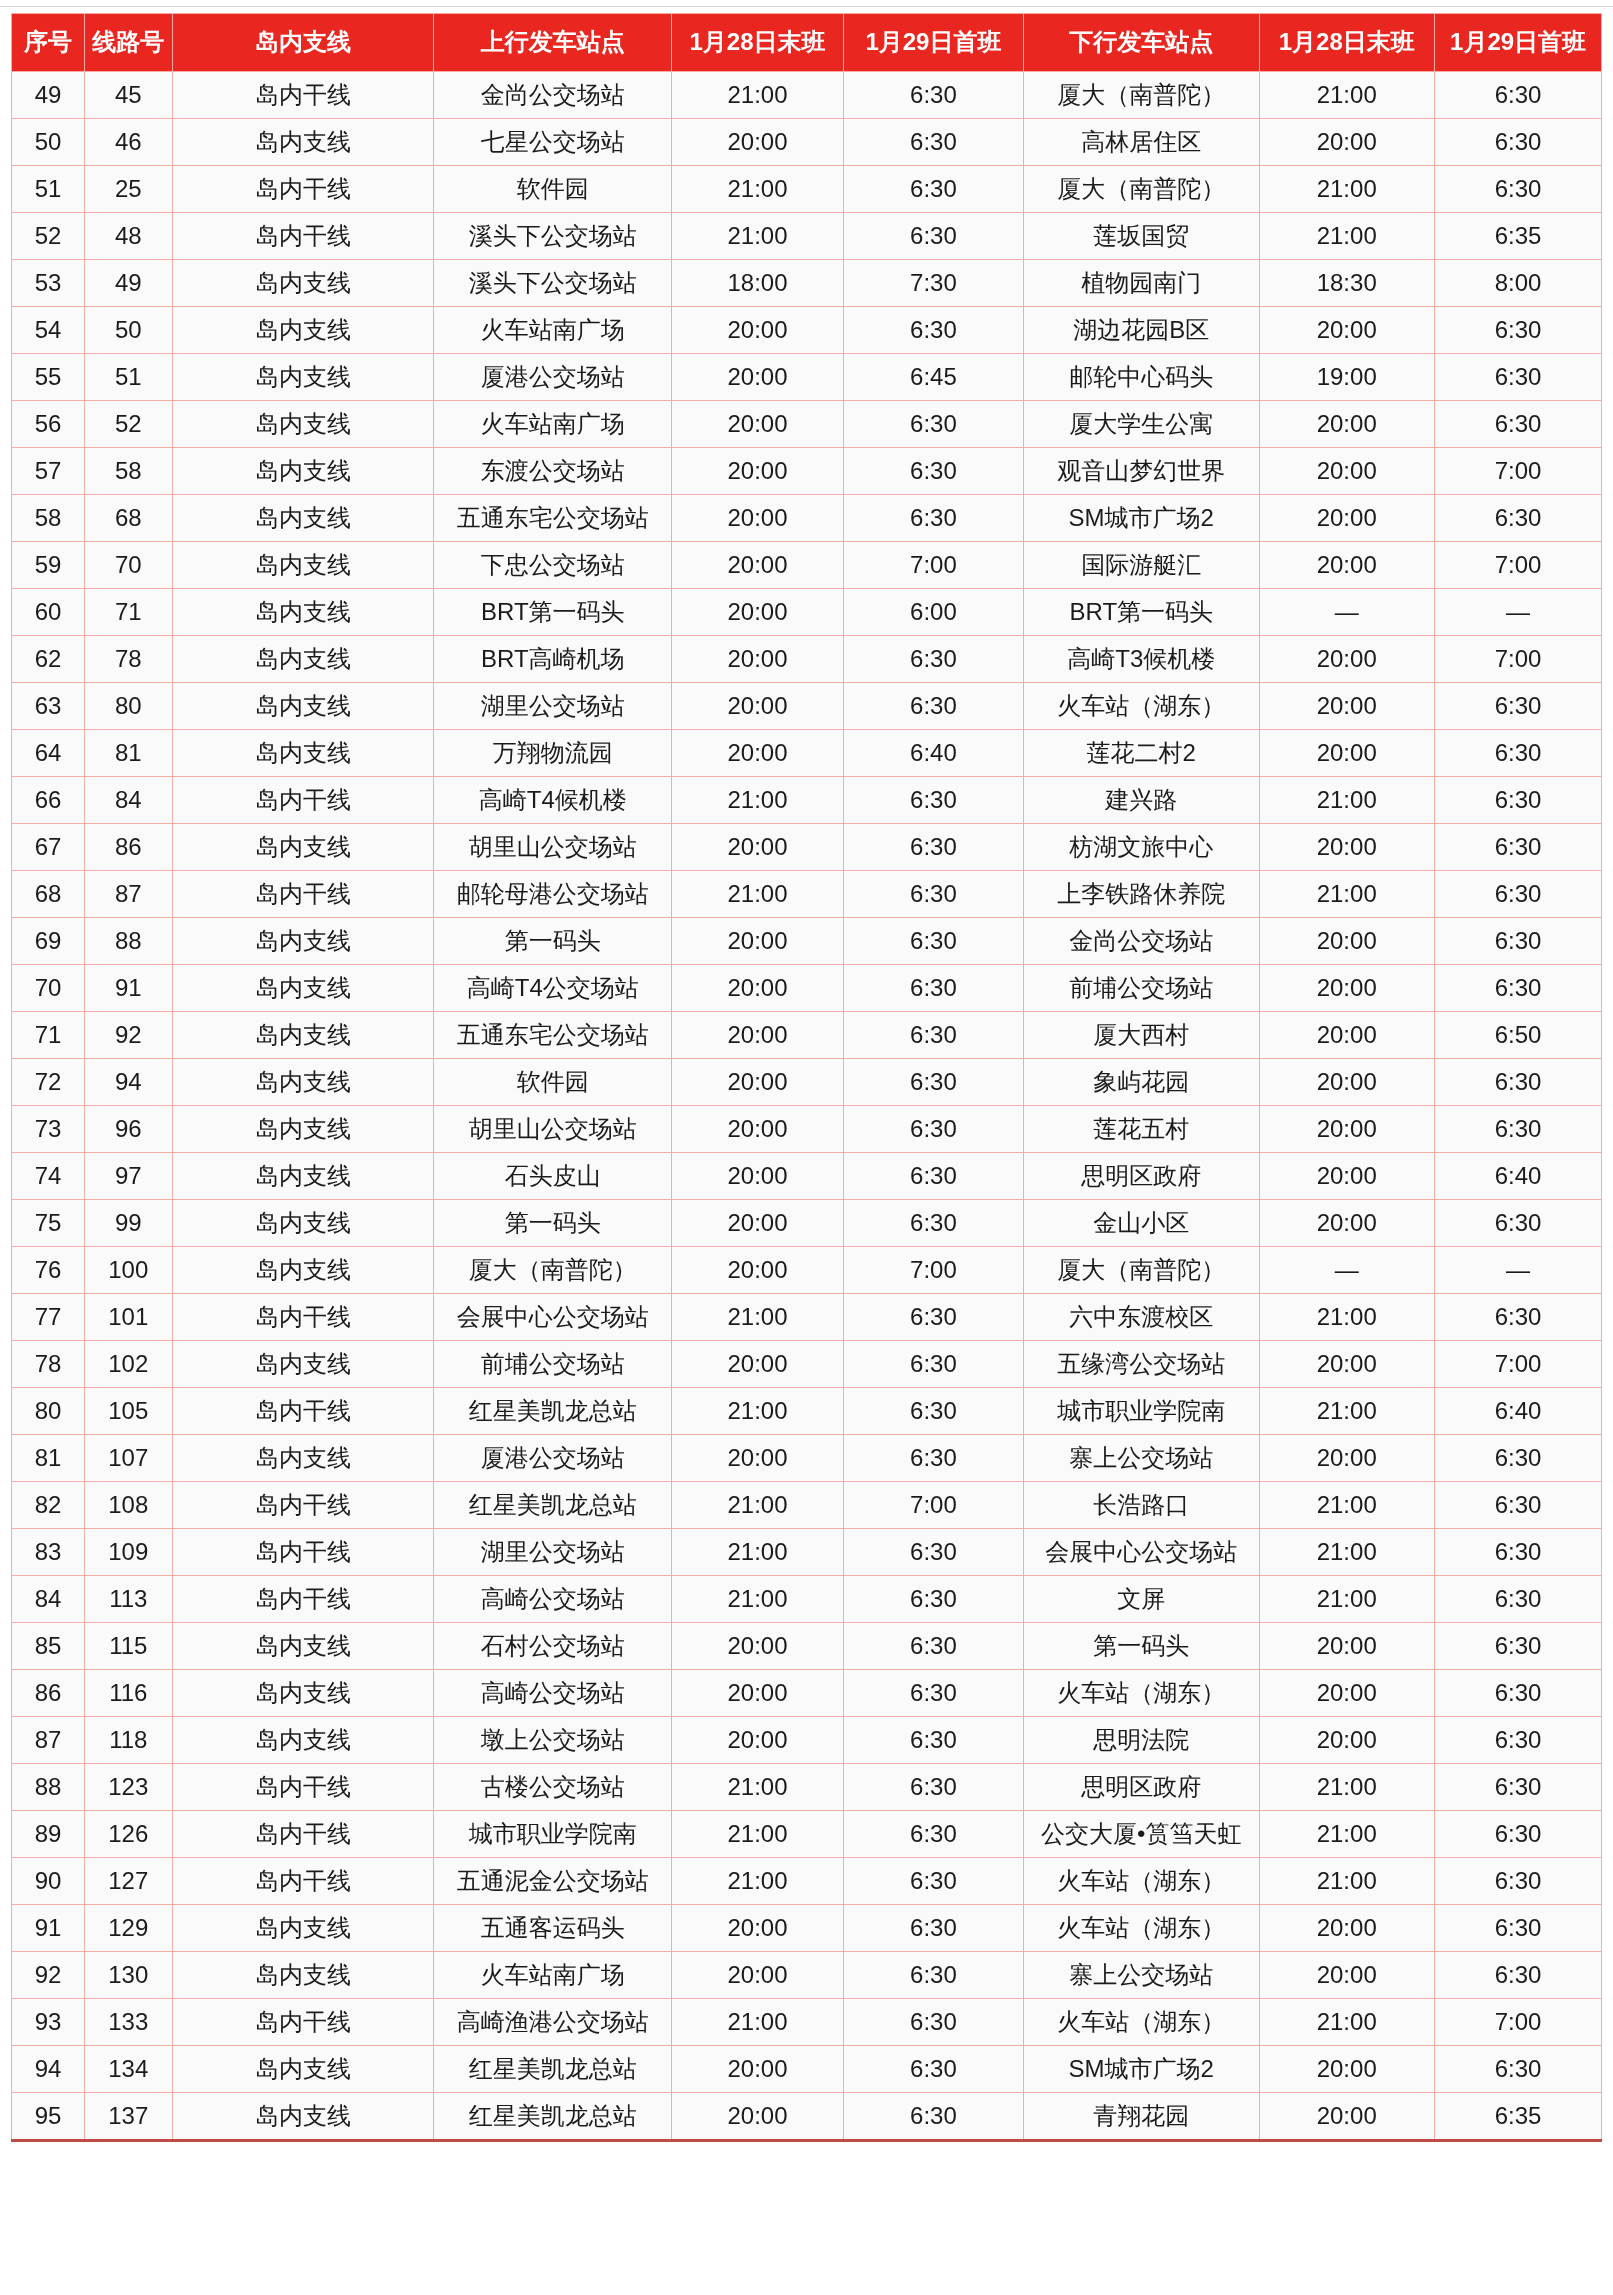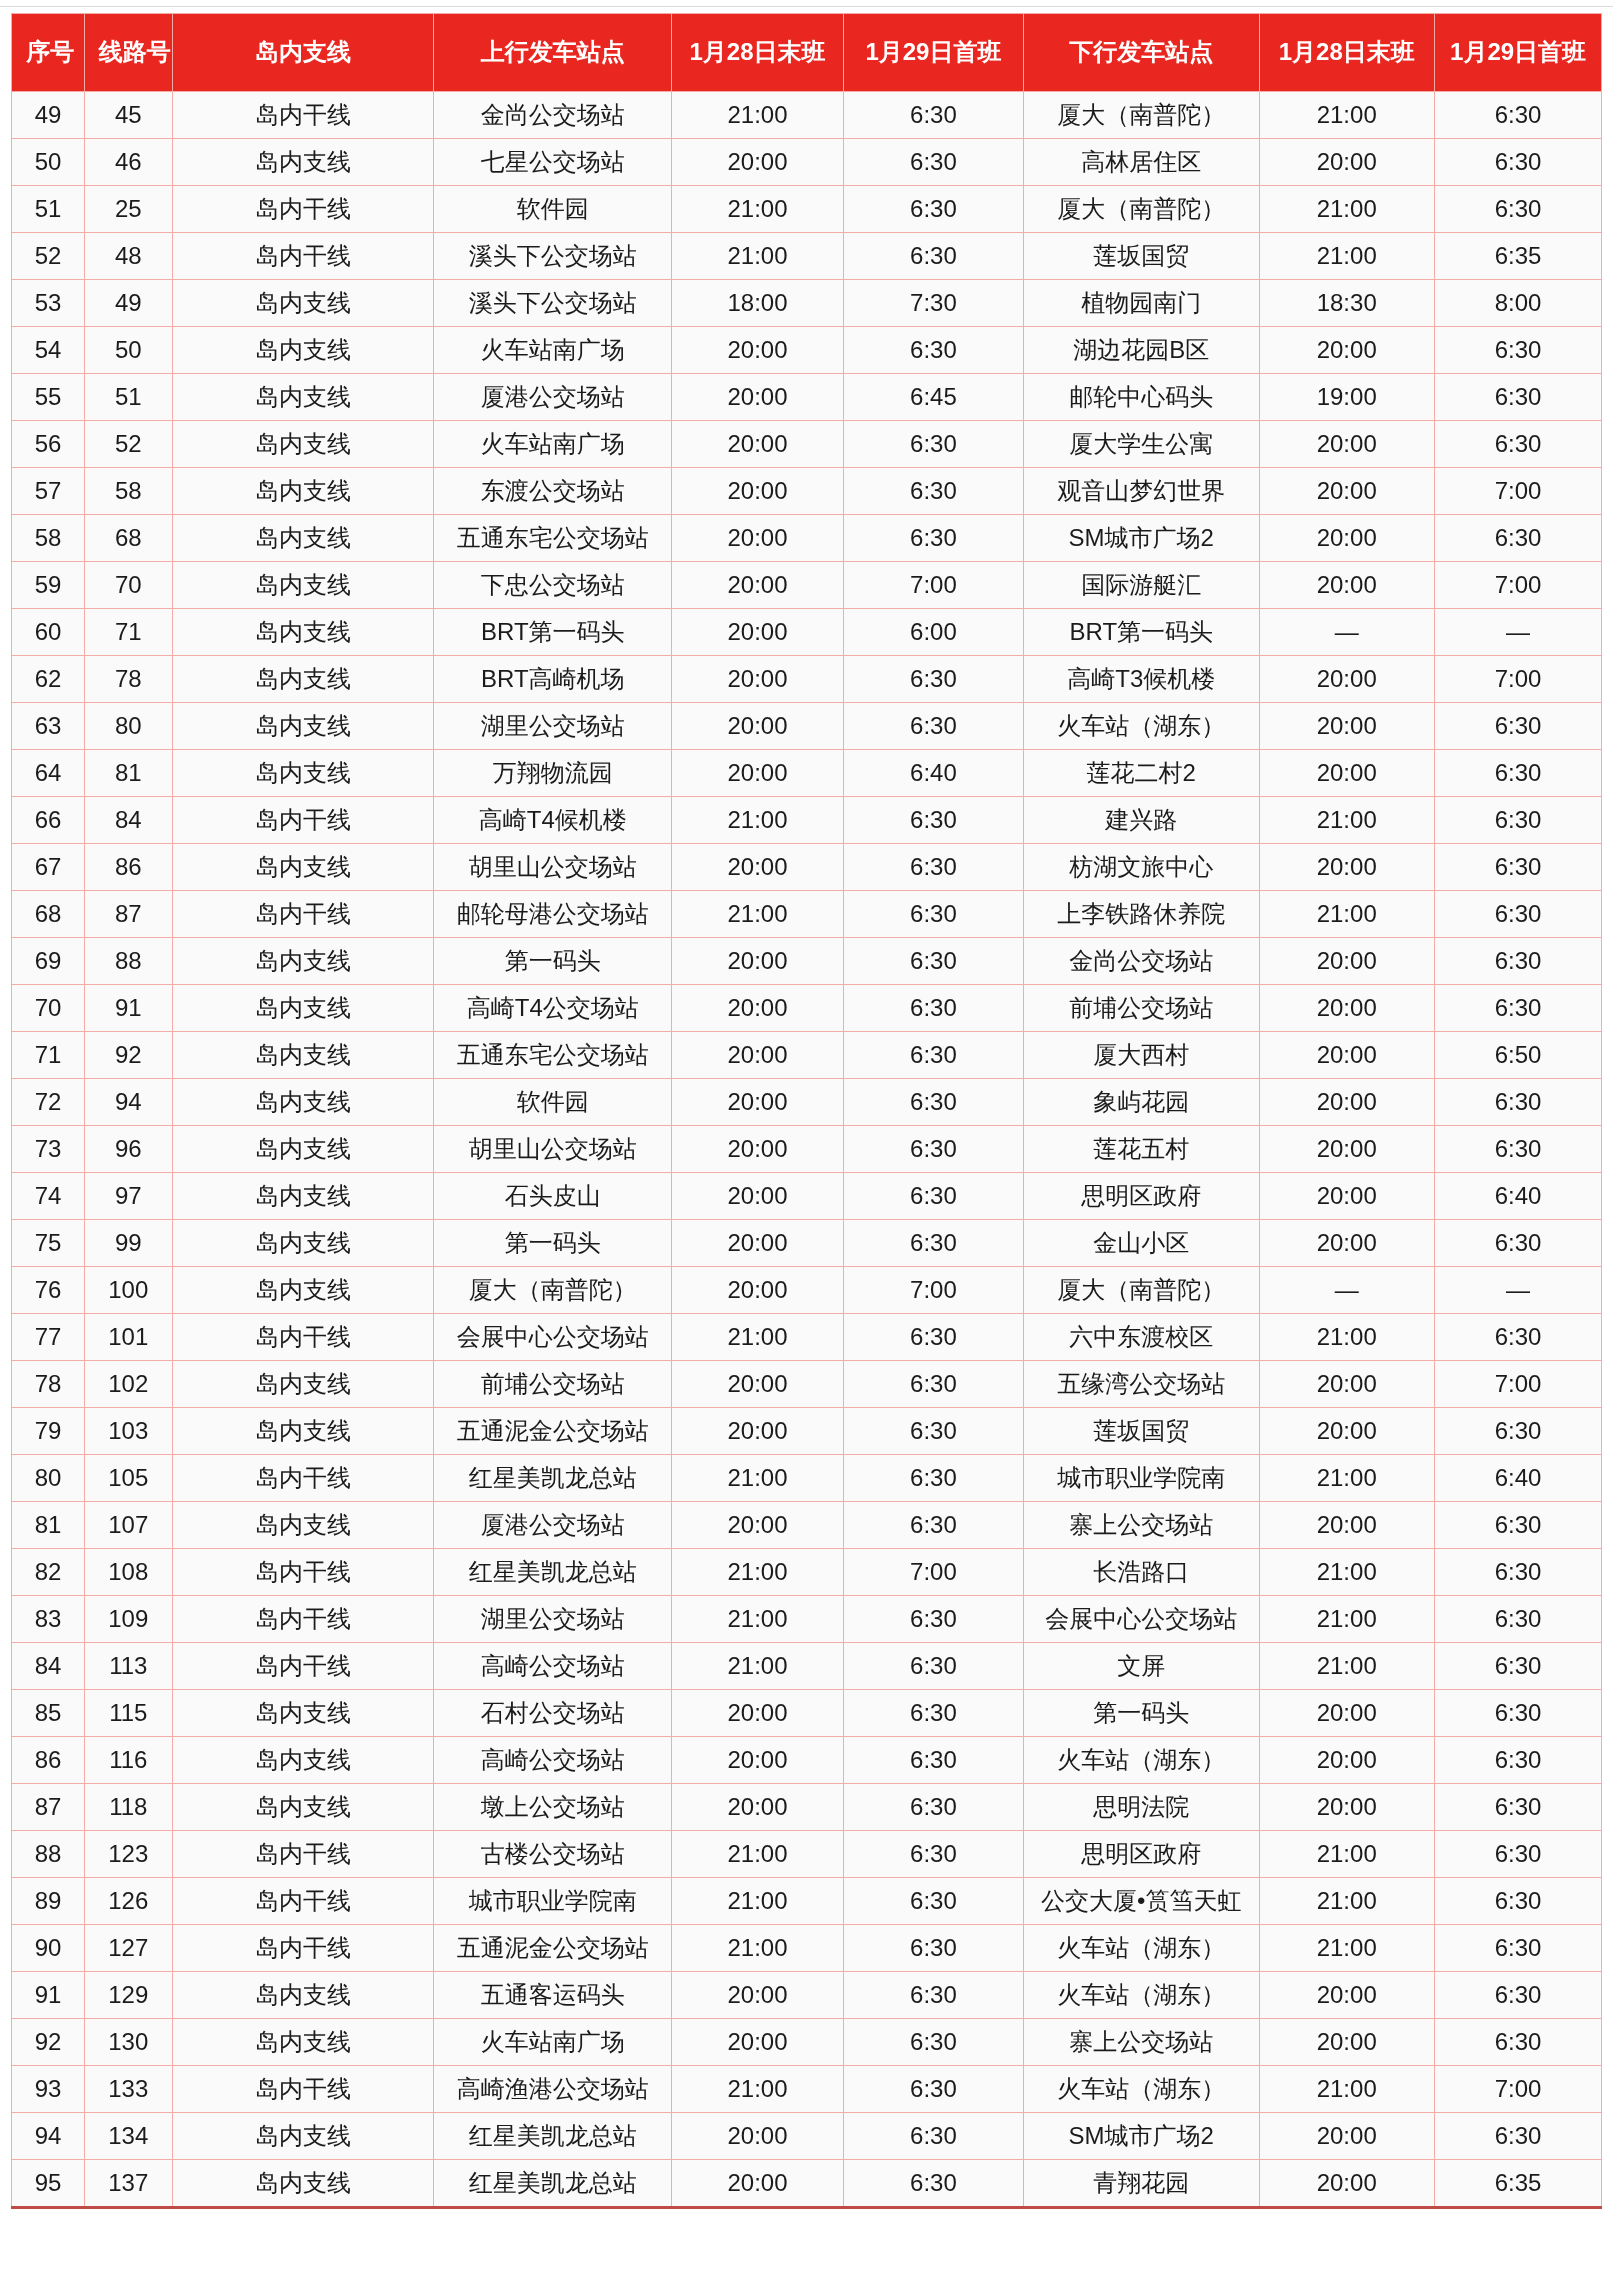--- a/index.html
+++ b/index.html
@@ -27,21 +27,21 @@
     border-collapse:collapse;table-layout:fixed;
     border:1.4px solid var(--grid);
     border-bottom:3.5px solid var(--bottom);
   }
   table.schedule th{
     background:var(--header-bg);
     color:var(--header-text);
     font-size:24px;font-weight:bold;
     height:49px;text-align:center;vertical-align:middle;
     border:1.4px solid var(--grid);
-    padding:14px;white-space:nowrap;overflow:hidden;
+    padding:4px;white-space:nowrap;overflow:hidden;
   }
   table.schedule td{
     background:var(--cell-bg);
     color:var(--cell-text);
     font-size:24px;
     height:46px;text-align:center;vertical-align:middle;
     border:1.4px solid var(--grid);
     padding:0;white-space:nowrap;overflow:hidden;
   }
 </style>
@@ -378,31 +378,20 @@
           <td>102</td>
           <td>岛内支线</td>
           <td>前埔公交场站</td>
           <td>20:00</td>
           <td>6:30</td>
           <td>五缘湾公交场站</td>
           <td>20:00</td>
           <td>7:00</td>
         </tr>
         <tr>
-          <td>79</td>
-          <td>103</td>
-          <td>岛内支线</td>
-          <td>五通泥金公交场站</td>
-          <td>20:00</td>
-          <td>6:30</td>
-          <td>莲坂国贸</td>
-          <td>20:00</td>
-          <td>6:30</td>
-        </tr>
-        <tr>
           <td>80</td>
           <td>105</td>
           <td>岛内干线</td>
           <td>红星美凯龙总站</td>
           <td>21:00</td>
           <td>6:30</td>
           <td>城市职业学院南</td>
           <td>21:00</td>
           <td>6:40</td>
         </tr>

